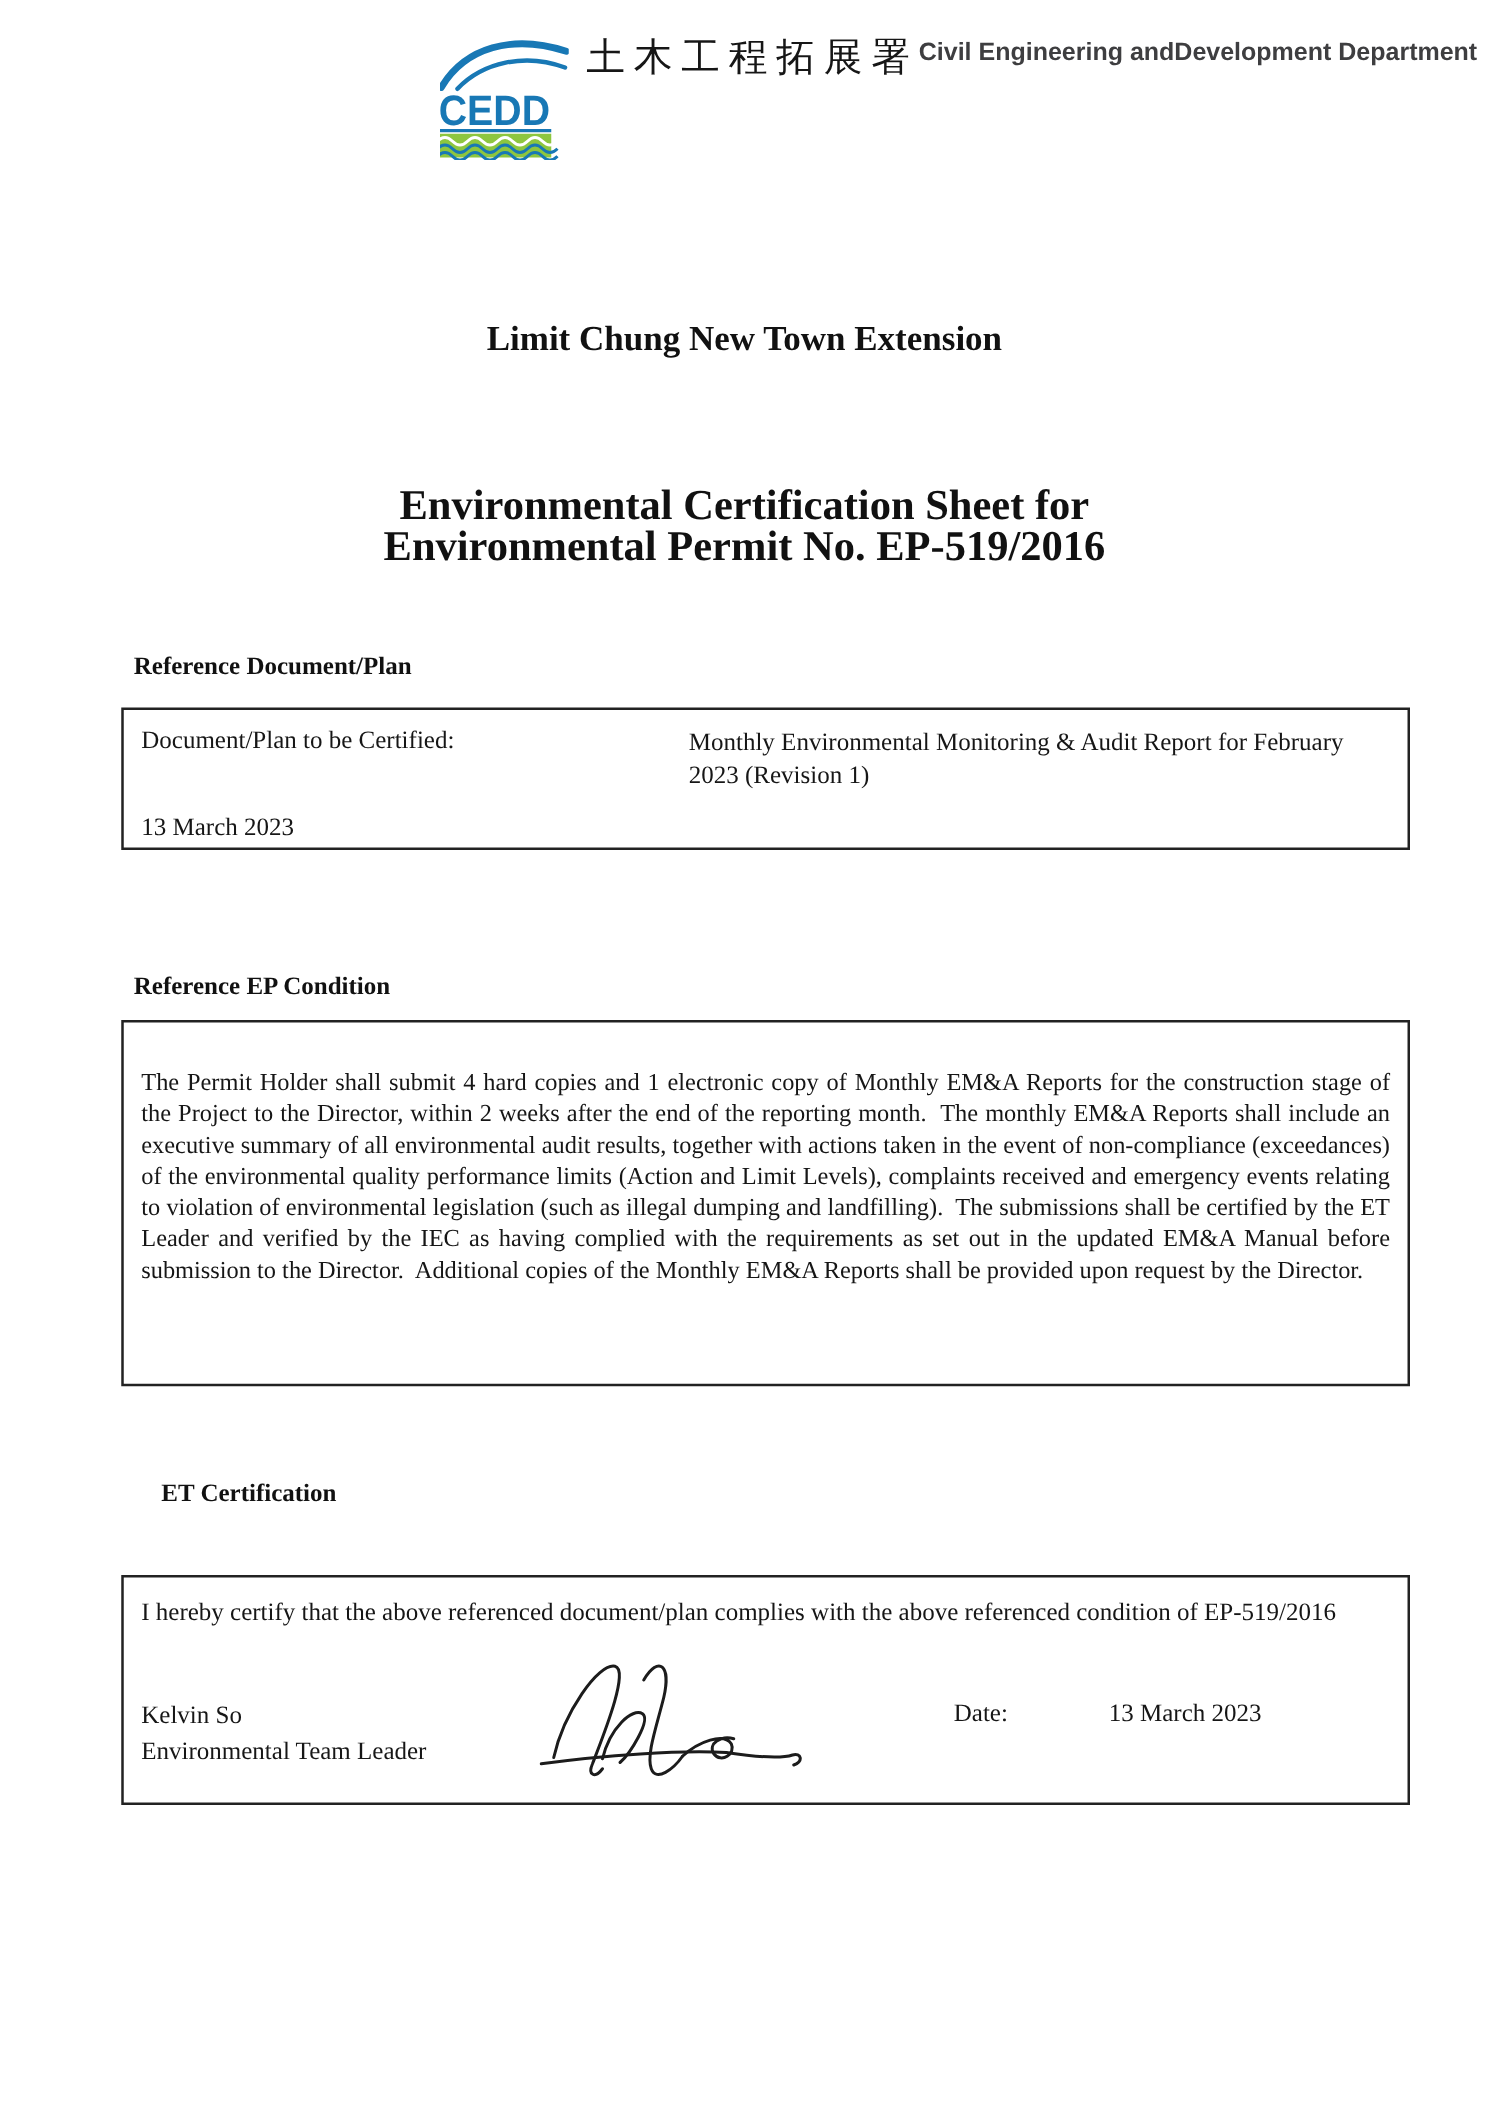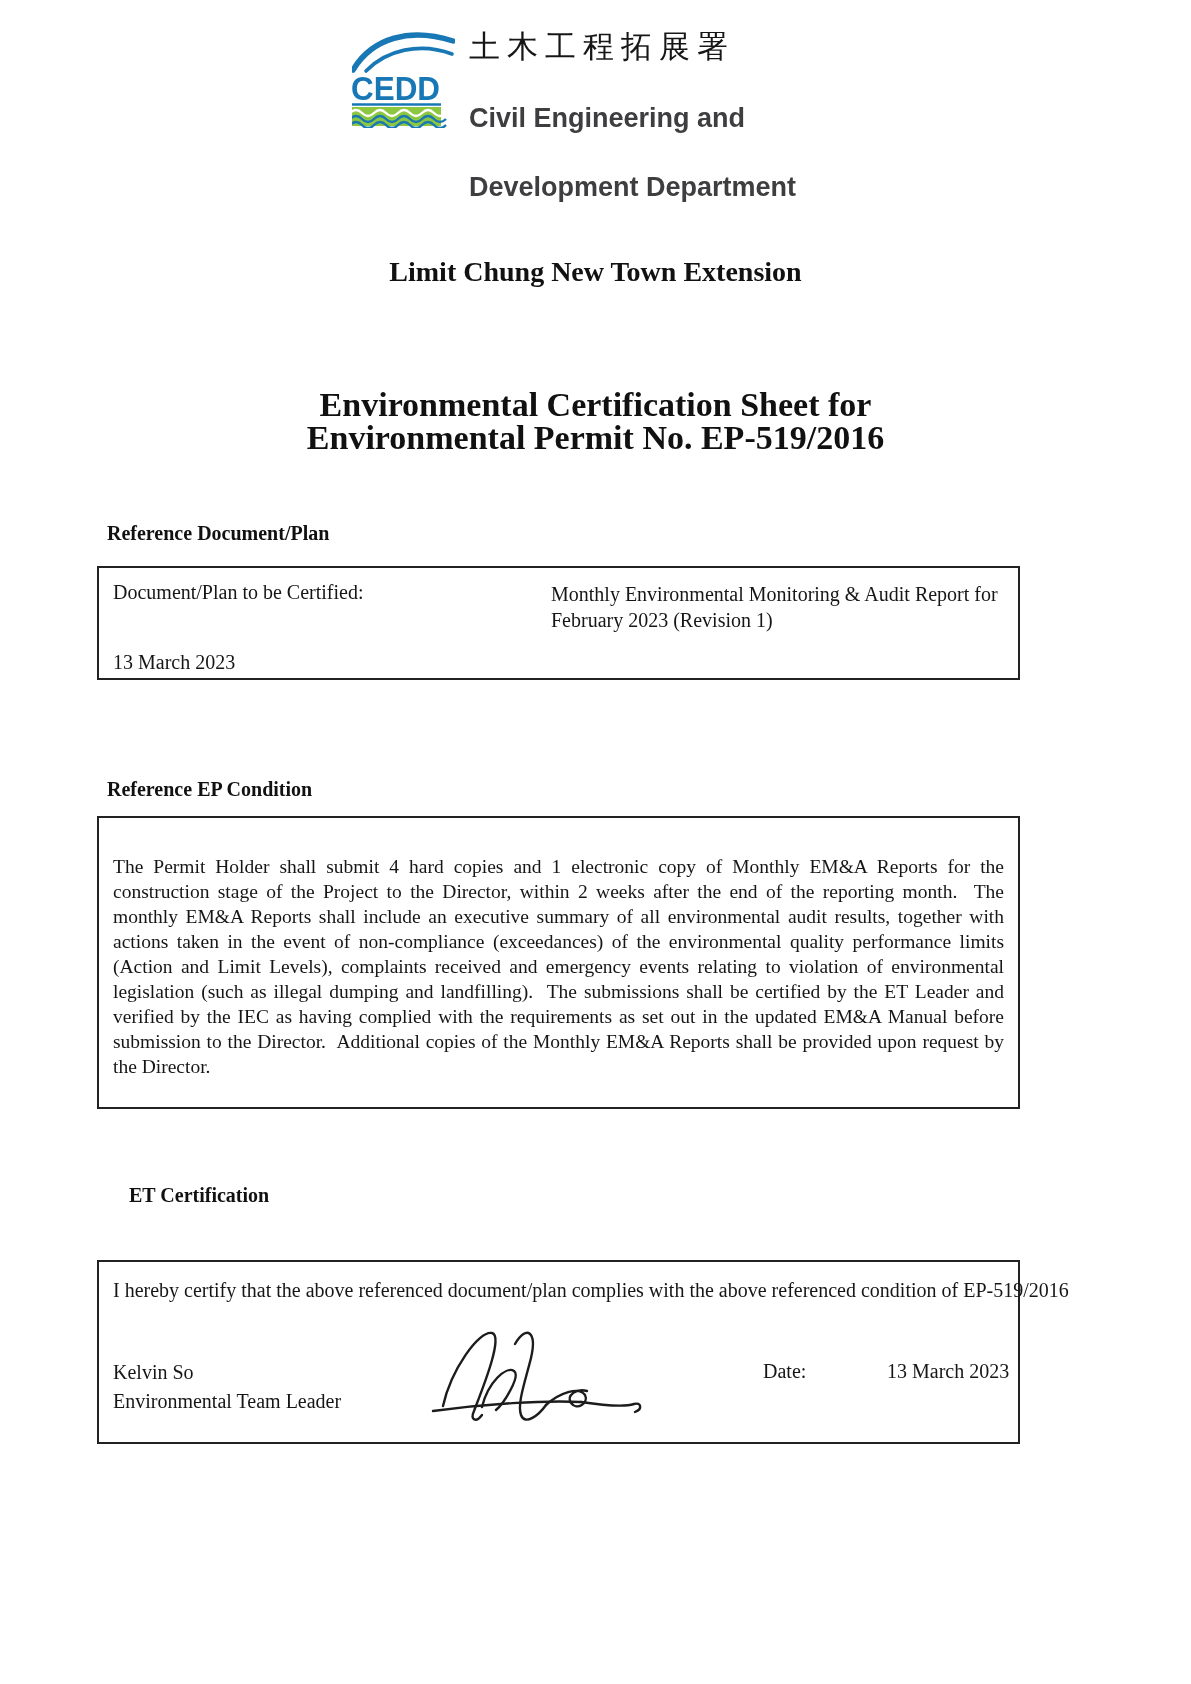--- a/index.html
+++ b/index.html
@@ -4,48 +4,48 @@
 <style>
   html,body { margin:0; padding:0; background:#ffffff; }
   .page {
     position:relative; width:1191px; height:1684px; background:#ffffff;
     font-family:"Liberation Serif", serif; color:#1a1a1a; overflow:hidden;
   }
 
   
   .logo-block { position:absolute; top:28px; left:352px; display:flex; gap:14px; align-items:flex-start; }
   .logo-mark { width:103px; height:100px; flex:0 0 auto; }
-  .logo-text { display:flex; flex-direction:column;gap:35px; }
+  .logo-text { display:flex; flex-direction:row; }
   .logo-text .cn {
     font-family:"DejaVu Sans", sans-serif; font-size:31px; color:#161616;
     letter-spacing:7px; line-height:1.2; white-space:nowrap;
   }
   .logo-text .en {
-    font-family:"Liberation Sans", sans-serif; font-size:27px; font-weight:bold;
+    font-family:"Liberation Sans", sans-serif; font-size:20px; font-weight:bold;
     color:#3e3e40; line-height:1.13; margin-top:3px; white-space:nowrap;
   }
 
   
   .project-title {
     position:absolute; top:256px; left:0; width:100%; text-align:center;
     font-size:28px; font-weight:bold; color:#111;
   }
   .cert-title {
     position:absolute; top:388px; left:0; width:100%; text-align:center;
     font-size:34px; font-weight:bold; line-height:33px; color:#111;
   }
 
   
   .sec-heading { position:absolute; left:107px; font-size:20px; font-weight:bold; color:#111; }
   .heading-refdoc  { top:522px; }
   .heading-refcond { top:778px; }
   .heading-etcert  { top:1184px;margin-left:22px; }
 
   .box {
-    position:absolute; left:97px; width:923px; box-sizing:border-box;
+    position:absolute; left:97px; width:1031px; box-sizing:border-box;
     border:2px solid #222; background:#fff; font-size:20px; color:#161616;
   }
   .box-refdoc  { top:566px; height:114px; padding:13px 14px; }
   .box-refcond { top:816px; height:293px; padding:13px 14px; }
   .box-etcert  { top:1220px; height:184px; padding:14px;margin-top:40px; }
 
   .kv { display:grid; grid-template-columns:438px 1fr; align-items:start; }
   .kv .v { line-height:26px; }
   .kv-gap { margin-top:16px; }
 

